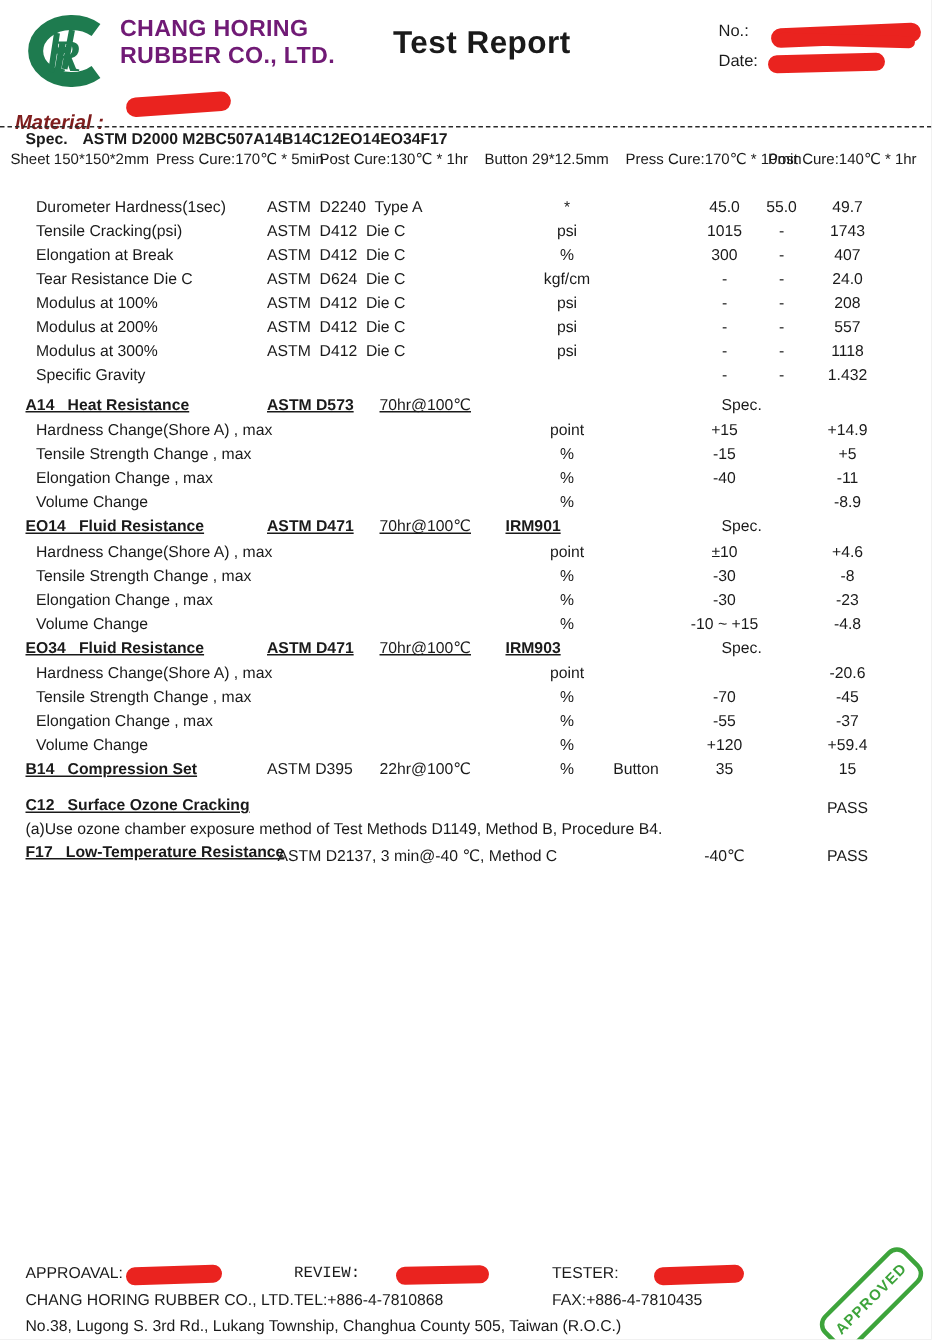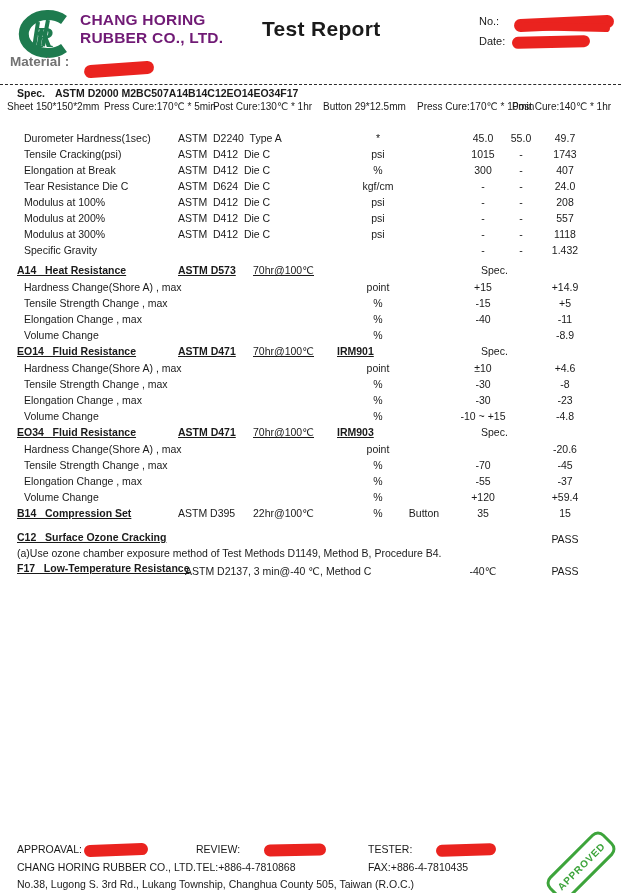--- a/index.html
+++ b/index.html
@@ -20,21 +20,21 @@
   .cr{left:400px;width:48px;text-align:center;}   
   .cmin{left:452px;width:62px;text-align:center;} 
   .cmax{left:496px;width:50px;text-align:center;} 
   .cres{left:537px;width:56px;text-align:center;} 
   .cspec{left:481px;}
   
   .company{position:absolute;left:80px;top:11px;font-size:15.5px;font-weight:bold;
            color:#701a75;line-height:18px;letter-spacing:.2px;white-space:pre;}
   .title{position:absolute;left:262px;top:17px;font-size:21px;font-weight:bold;letter-spacing:.3px;}
   .nd-label{position:absolute;left:479px;font-size:11px;}
-  .material{position:absolute;left:10px;top:54px;font-size:13.5px;font-weight:bold;color:#737373;}
+  .material{position:absolute;left:10px;top:74px;font-size:13.5px;font-weight:bold;color:#7f1d1d;font-style:italic;}
   .dash{position:absolute;left:0;top:84px;width:621px;border-top:1.6px dashed #2a2a2a;}
   .redact{position:absolute;background:#ea231f;border-radius:7px;}
   .cond{position:absolute;top:101px;font-size:10px;white-space:pre;}
   .note{position:absolute;left:17px;font-size:10.5px;white-space:pre;}
   
   .stamp{position:absolute;left:540px;top:838px;width:78px;height:52px;}
   .stamp-inner{position:absolute;left:2px;top:13px;width:72px;height:24px;border:3px solid #3da43b;
                border-radius:9px;transform:rotate(-45deg);display:flex;align-items:center;justify-content:center;
                color:#3da43b;font-size:10px;font-weight:bold;letter-spacing:.8px;}
   .footer-line{position:absolute;font-size:10.5px;white-space:pre;}
@@ -251,21 +251,21 @@
   <div class="note" style="top:547px;">(a)Use ozone chamber exposure method of Test Methods D1149, Method B, Procedure B4.</div>
 
   <div class="row" style="top:562px;">
     <span class="ch b u">F17   Low-Temperature Resistance</span>
     <span style="left:185px;top:3px;">ASTM D2137, 3 min@-40 ℃, Method C</span>
     <span class="cmin" style="top:3px;">-40℃</span>
     <span class="cres" style="top:3px;">PASS</span>
   </div>
 
   <div class="footer-line" style="left:17px;top:843px;">APPROAVAL:</div>
-  <div class="footer-line" style="left:196px;top:843px;">REVIEW:</div>
+  <div class="footer-line" style="left:196px;top:843px;font-family:Liberation Mono, monospace;">REVIEW:</div>
   <div class="footer-line" style="left:368px;top:843px;">TESTER:</div>
   <div class="redact" style="left:84px;top:844px;width:64px;height:12px;transform:rotate(-2deg);"></div>
   <div class="redact" style="left:264px;top:844px;width:62px;height:12px;transform:rotate(-1deg);"></div>
   <div class="redact" style="left:436px;top:844px;width:60px;height:12px;transform:rotate(-2deg);"></div>
 
   <div class="footer-line" style="left:17px;top:861px;">CHANG HORING RUBBER CO., LTD.</div>
   <div class="footer-line" style="left:196px;top:861px;">TEL:+886-4-7810868</div>
   <div class="footer-line" style="left:368px;top:861px;">FAX:+886-4-7810435</div>
   <div class="footer-line" style="left:17px;top:878px;">No.38, Lugong S. 3rd Rd., Lukang Township, Changhua County 505, Taiwan (R.O.C.)</div>
 

